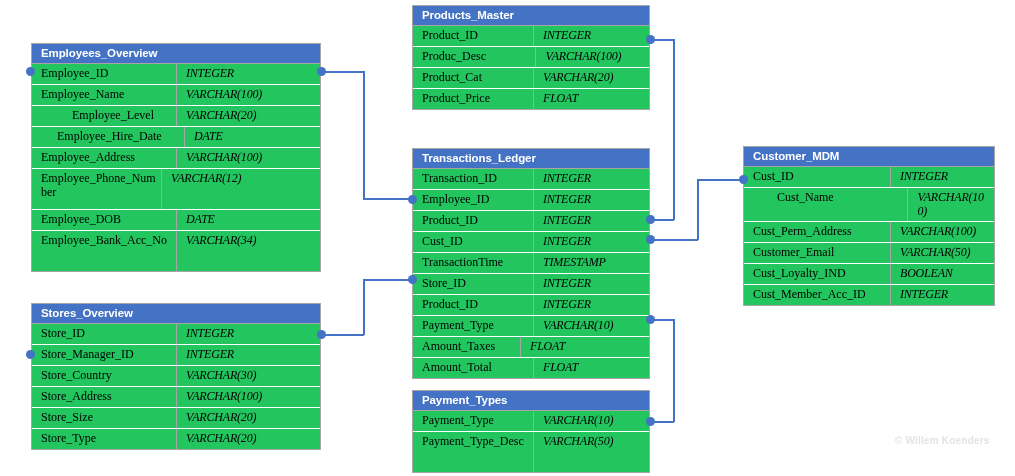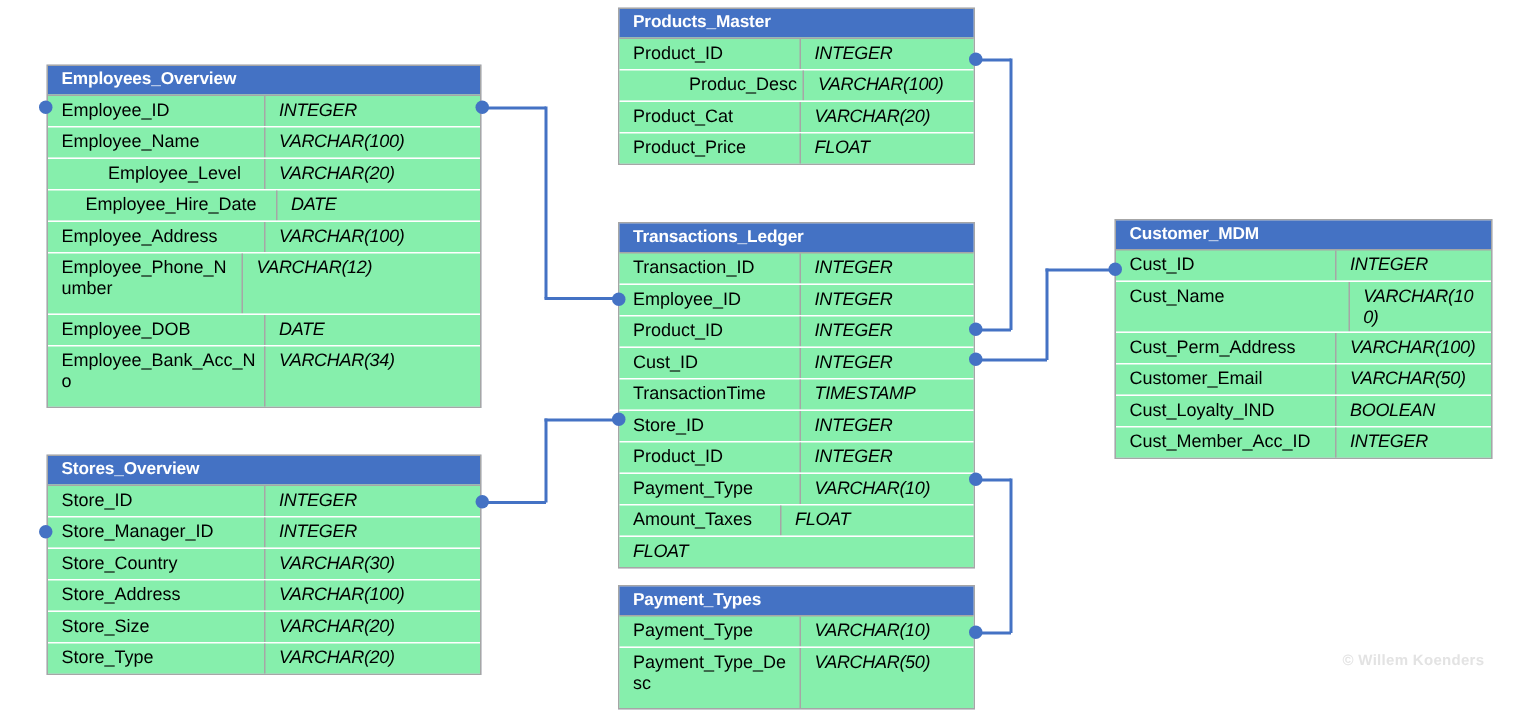--- a/index.html
+++ b/index.html
@@ -39,21 +39,22 @@
     letter-spacing: -0.1px;
   }
   .entity-rows {
     display: block;
   }
   .row {
     position: relative;
     display: flex;
     box-sizing: border-box;
     border-top: 1px solid #ffffff;
-    background: #86efac;
+    background: #22c55e;
+    font-family: Liberation Serif, serif;
   }
   .row:first-child {
     border-top: 1px solid #a6a6a6;
   }
   .cell-name,
   .cell-type {
     box-sizing: border-box;
     font-size: 12px;
     color: #000000;
     padding: 3px 4px 3px 9px;
@@ -196,21 +197,21 @@
   </div>
 
   <div class="entity" style="left:412px; top:5px; width:238px;">
     <div class="entity-header">Products_Master</div>
     <div class="entity-rows">
       <div class="row h1">
         <div class="cell-name" style="width:121px;">Product_ID</div>
         <div class="cell-type" style="width:115px;">INTEGER</div>
       </div>
       <div class="row h1">
-        <div class="cell-name" style="width:126px;text-align:right;">Produc_Desc</div>
+        <div class="cell-name" style="width:126px;">Produc_Desc</div>
         <div class="cell-type" style="width:115px;">VARCHAR(100)</div>
       </div>
       <div class="row h1">
         <div class="cell-name" style="width:121px;">Product_Cat</div>
         <div class="cell-type" style="width:115px;">VARCHAR(20)</div>
       </div>
       <div class="row h1">
         <div class="cell-name" style="width:121px;">Product_Price</div>
         <div class="cell-type" style="width:115px;">FLOAT</div>
       </div>
@@ -250,20 +251,21 @@
       </div>
       <div class="row h1">
         <div class="cell-name" style="width:121px;">Payment_Type</div>
         <div class="cell-type" style="width:115px;">VARCHAR(10)</div>
       </div>
       <div class="row h1">
         <div class="cell-name" style="width:108px;">Amount_Taxes</div>
         <div class="cell-type" style="width:115px;">FLOAT</div>
       </div>
       <div class="row h1">
+        <div class="cell-name" style="width:121px;">Amount_Total</div>
         <div class="cell-type" style="width:115px;">FLOAT</div>
       </div>
     </div>
   </div>
 
   <div class="entity" style="left:412px; top:390px; width:238px;">
     <div class="entity-header">Payment_Types</div>
     <div class="entity-rows">
       <div class="row h1">
         <div class="cell-name" style="width:121px;">Payment_Type</div>
@@ -277,21 +279,21 @@
   </div>
 
   <div class="entity" style="left:743px; top:146px; width:252px;">
     <div class="entity-header">Customer_MDM</div>
     <div class="entity-rows">
       <div class="row h1">
         <div class="cell-name" style="width:147px;">Cust_ID</div>
         <div class="cell-type" style="width:103px;">INTEGER</div>
       </div>
       <div class="row h1">
-        <div class="cell-name" style="width:171px;">Cust_Name</div>
+        <div class="cell-name" style="width:171px;margin-left:24px;">Cust_Name</div>
         <div class="cell-type" style="width:103px;">VARCHAR(100)</div>
       </div>
       <div class="row h1">
         <div class="cell-name" style="width:147px;">Cust_Perm_Address</div>
         <div class="cell-type" style="width:103px;">VARCHAR(100)</div>
       </div>
       <div class="row h1">
         <div class="cell-name" style="width:147px;">Customer_Email</div>
         <div class="cell-type" style="width:103px;">VARCHAR(50)</div>
       </div>

